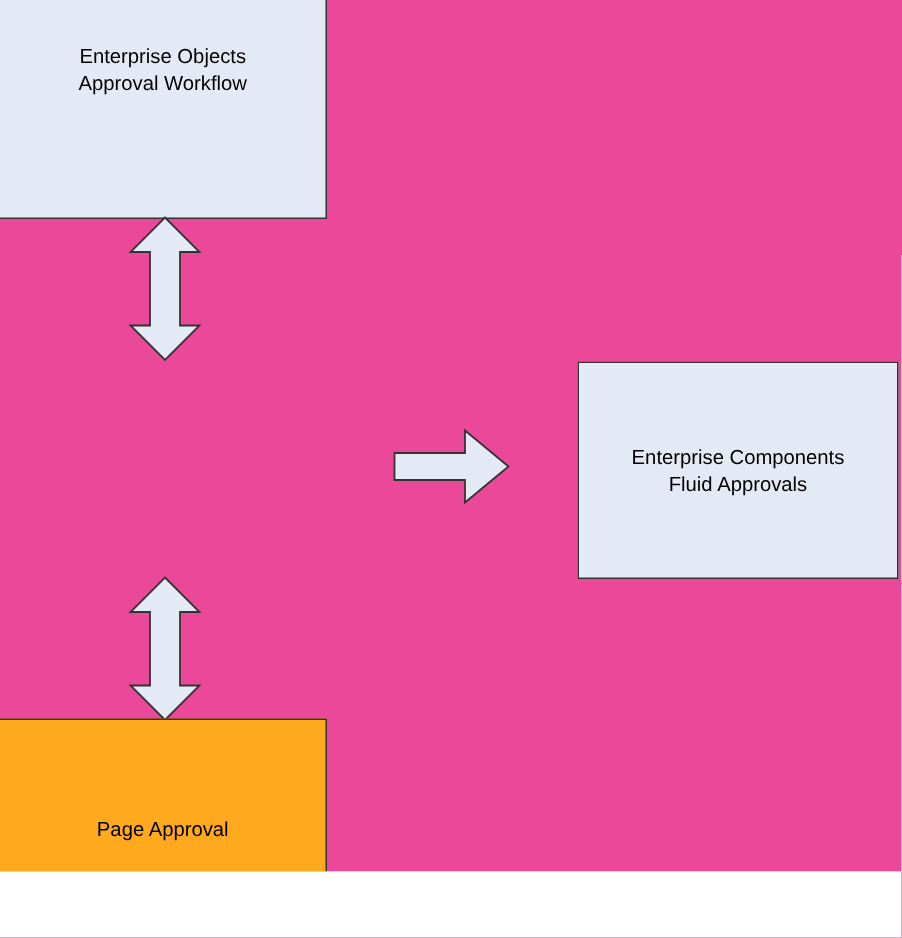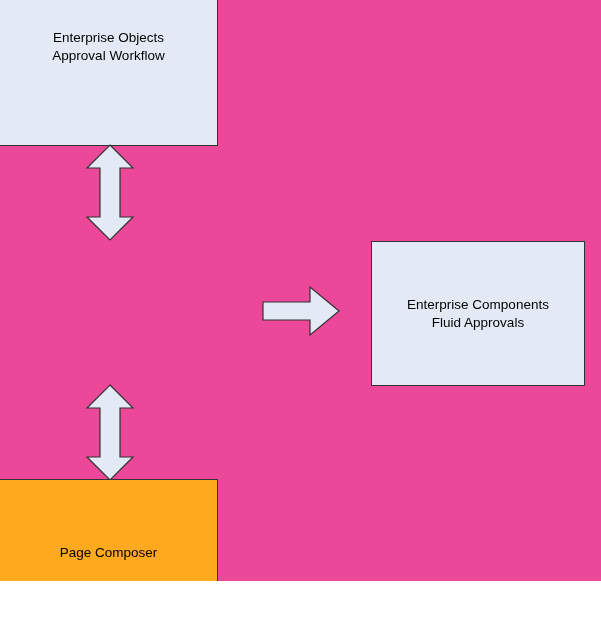--- a/index.html
+++ b/index.html
@@ -46,21 +46,21 @@
   }
 
   #node-app-workflow-engine {
     left: -1px;
     top: 239px;
     width: 219px;
     height: 147px;
   }
 
   #node-ec-fluid-approvals {
-    left: 371px;
+    left: 385px;
     top: 241px;
     width: 214px;
     height: 145px;
   }
 
   #node-page-composer {
     left: -1px;
     top: 479px;
     width: 219px;
     height: 147px;
@@ -112,16 +112,16 @@
   <div class="node" id="node-ec-fluid-approvals" style="background:#e3eaf5;">
     <span class="node-label">Enterprise Components
 Fluid Approvals</span>
   </div>
 
   <svg class="arrow" id="arrow-up-down-bottom" viewBox="0 0 48 97">
     <polygon points="24,1 47,24 34,24 34,73 47,73 24,96 1,73 14,73 14,24 1,24" fill="#e3eaf5" stroke="#333333" stroke-width="1.2"></polygon>
   </svg>
 
   <div class="node" id="node-page-composer" style="background:#ffa91e;">
-    <span class="node-label">Page Composer</span>
+    <span class="node-label">Page Approval</span>
   </div>
 
 </div>
 
 </body></html>

